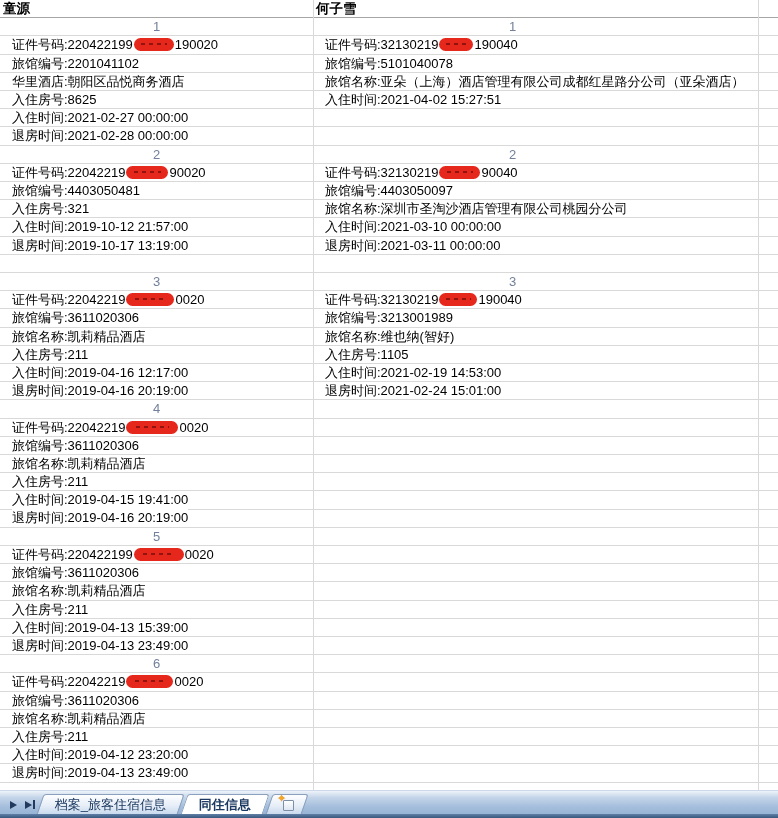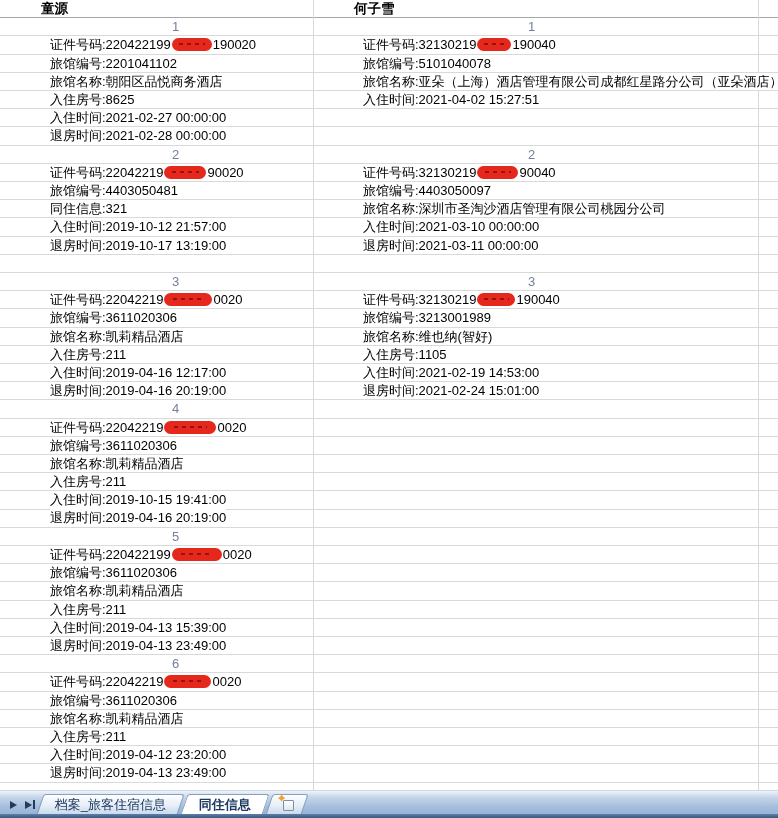--- a/index.html
+++ b/index.html
@@ -8,21 +8,21 @@
   :root{--rh:18.2px;--grid:#d9d9d9;--celltext:#000;}
 
   
   .sheet{position:absolute;left:0;top:0;width:778px;height:790px;background:#fff;
     background-image:repeating-linear-gradient(to bottom,transparent 0,transparent 17.2px,var(--grid) 17.2px,var(--grid) 18.2px);
     overflow:hidden;}
   .vline{position:absolute;top:0;width:1px;height:790px;background:var(--grid);}
   .vline.c1{left:313px;} .vline.c2{left:758px;}
   .header-underline{position:absolute;left:0;top:17.2px;width:778px;height:1px;background:#a6a6a6;}
 
-  .col{position:absolute;top:0;padding-left:38px;}
+  .col{position:absolute;top:0;}
   .col.left{left:0;width:313px;}
   .col.right{left:313px;width:399px;}
 
   .col-header{height:var(--rh);line-height:17px;font-weight:bold;font-size:13.5px;color:#000;padding-left:3px;}
 
   .record{height:127.4px;}
   .rec-row{height:var(--rh);line-height:18px;font-size:13px;color:var(--celltext);white-space:nowrap;}
   .num-row{text-align:center;}
   .rec-num{color:#72809b;font-size:13px;line-height:18px;}
   .f-row{padding-left:12px;}
@@ -72,21 +72,21 @@
     <div class="rec-row num-row">
       <span class="rec-num">1</span>
     </div>
     <div class="rec-row f-row">
       <span class="cell-text">证件号码:220422199</span><span class="redact" style="width: 40px;"></span><span class="cell-text">190020</span>
     </div>
     <div class="rec-row f-row">
       <span class="cell-text">旅馆编号:2201041102</span>
     </div>
     <div class="rec-row f-row">
-      <span class="cell-text">旅馆名称:朝阳区品悦商务酒店</span>
+      <span class="cell-text">华里酒店:朝阳区品悦商务酒店</span>
     </div>
     <div class="rec-row f-row">
       <span class="cell-text">入住房号:8625</span>
     </div>
     <div class="rec-row f-row">
       <span class="cell-text">入住时间:2021-02-27 00:00:00</span>
     </div>
     <div class="rec-row f-row">
       <span class="cell-text">退房时间:2021-02-28 00:00:00</span>
     </div>
@@ -95,21 +95,21 @@
     <div class="rec-row num-row">
       <span class="rec-num">2</span>
     </div>
     <div class="rec-row f-row">
       <span class="cell-text">证件号码:22042219</span><span class="redact" style="width: 42px;"></span><span class="cell-text">90020</span>
     </div>
     <div class="rec-row f-row">
       <span class="cell-text">旅馆编号:4403050481</span>
     </div>
     <div class="rec-row f-row">
-      <span class="cell-text">同住信息:321</span>
+      <span class="cell-text">入住房号:321</span>
     </div>
     <div class="rec-row f-row">
       <span class="cell-text">入住时间:2019-10-12 21:57:00</span>
     </div>
     <div class="rec-row f-row">
       <span class="cell-text">退房时间:2019-10-17 13:19:00</span>
     </div>
   </div>
       <div class="record">
     <div class="rec-row num-row">
@@ -144,21 +144,21 @@
     <div class="rec-row f-row">
       <span class="cell-text">旅馆编号:3611020306</span>
     </div>
     <div class="rec-row f-row">
       <span class="cell-text">旅馆名称:凯莉精品酒店</span>
     </div>
     <div class="rec-row f-row">
       <span class="cell-text">入住房号:211</span>
     </div>
     <div class="rec-row f-row">
-      <span class="cell-text">入住时间:2019-10-15 19:41:00</span>
+      <span class="cell-text">入住时间:2019-04-15 19:41:00</span>
     </div>
     <div class="rec-row f-row">
       <span class="cell-text">退房时间:2019-04-16 20:19:00</span>
     </div>
   </div>
       <div class="record">
     <div class="rec-row num-row">
       <span class="rec-num">5</span>
     </div>
     <div class="rec-row f-row">

